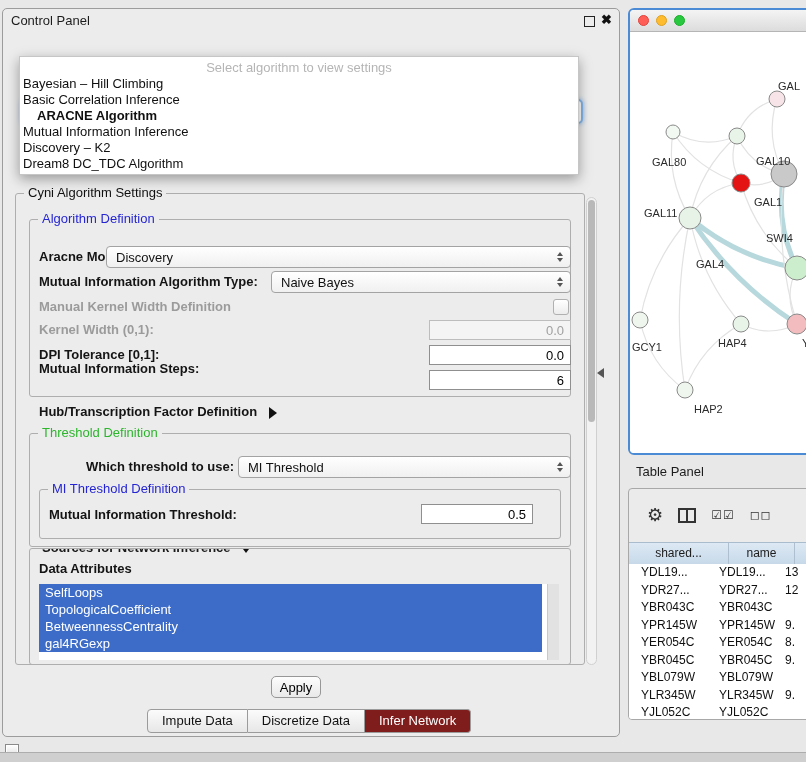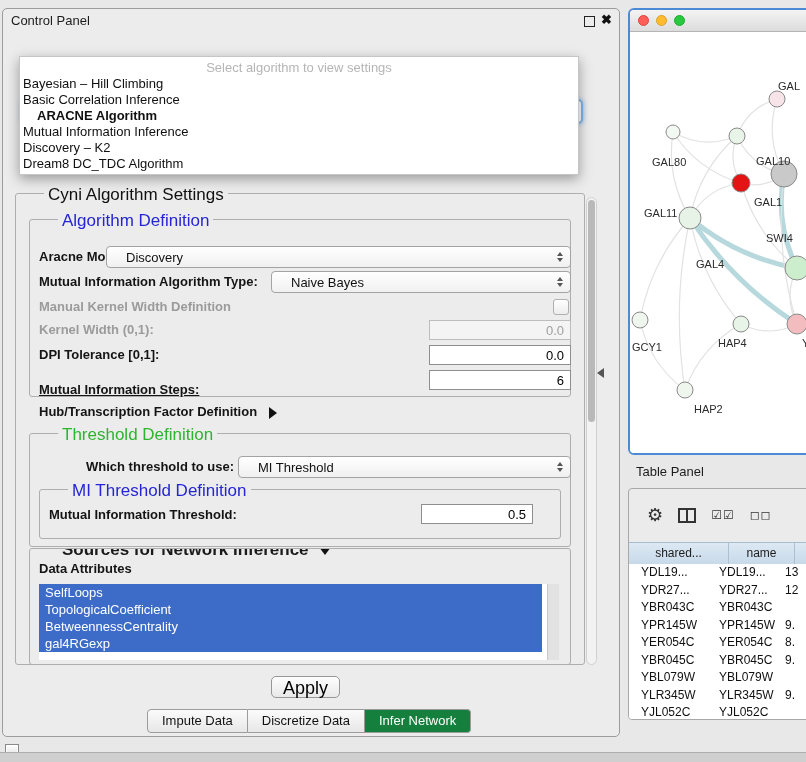--- a/index.html
+++ b/index.html
@@ -16,29 +16,29 @@
              justify-content:center;align-items:center;}
   .cp-tab{font-size:13px;padding:4px 10px;display:flex;align-items:center;cursor:default;
           border-right:1px solid #c2c2c2;}
   .cp-tab:last-child{border-right:none;}
   .cp-tab.active{background:#989898;color:#fff;border-radius:3px;border-right:1px solid #989898;}
   .net-icon{width:12px;height:12px;position:relative;display:inline-block;margin-right:5px;}
   .net-icon::before{content:"";position:absolute;left:1px;top:1px;width:4px;height:4px;
           border-radius:50%;background:#3da53d;box-shadow:6px 2px 0 #7ec97e,2px 6px 0 #55b555;}
   
   .fs{position:absolute;border:1px solid #aeaeae;border-radius:3px;}
-  .fs-legend{position:absolute;top:-9px;left:8px;background:#ececec;padding:0 4px;font-size:17px;margin-left:20px;}
+  .fs-legend{position:absolute;top:-9px;left:8px;background:#ececec;padding:0 4px;font-size:13px;}
   .legend-blue{color:#2525d4;}
   .legend-green{color:#2db52d;}
   .legend-bold{font-weight:bold;color:#1a1a1a;}
   .lbl{position:absolute;font-size:13px;font-weight:bold;color:#141414;white-space:nowrap;}
   .lbl.dim{color:#9b9b9b;}
   .combo{position:absolute;height:22px;background:linear-gradient(#ffffff,#f0f0f0);
          border:1px solid #a3a3a3;border-radius:4px;font-size:13px;box-sizing:border-box;
-         display:flex;align-items:center;padding:0 22px 0 19px;}
+         display:flex;align-items:center;padding:0 22px 0 9px;}
   .combo-arrows{position:absolute;right:7px;top:50%;transform:translateY(-50%);
          display:flex;flex-direction:column;gap:2px;}
   .combo-arrows i{display:block;width:0;height:0;border-left:3.5px solid transparent;
          border-right:3.5px solid transparent;}
   .combo-arrows .up{border-bottom:4px solid #555;}
   .combo-arrows .dn{border-top:4px solid #555;}
   .field{position:absolute;height:20px;box-sizing:border-box;border:1px solid #8f8f8f;
          background:#fff;font-family:"Liberation Sans",sans-serif;font-size:13px;
          text-align:right;padding:0 6px;}
   .field.dim{background:#f4f4f4;color:#a0a0a0;border-color:#bdbdbd;}
@@ -53,29 +53,29 @@
   .attr-list{position:absolute;left:36px;top:575px;width:520px;height:76px;background:#fff;
          overflow:hidden;}
   .attr-item{height:17px;line-height:17px;background:#3c6cc8;color:#fff;font-size:13px;
          padding-left:6px;width:503px;box-sizing:border-box;}
   .attr-scroll{position:absolute;right:0;top:0;width:11px;height:100%;background:#e2e2e2;
          border-left:1px solid #c9c9c9;}
   .cp-scrollbar{position:absolute;left:583px;top:188px;width:11px;height:468px;background:#f2f2f2;
          border:1px solid #d0d0d0;border-radius:6px;box-sizing:border-box;}
   .cp-scroll-thumb{position:absolute;left:1px;top:2px;width:7px;height:222px;background:#b9b9b9;
          border-radius:4px;}
-  .apply-btn{position:absolute;left:268px;top:667px;width:69px;height:22px;
+  .apply-btn{position:absolute;left:268px;top:667px;width:50px;height:22px;
          background:linear-gradient(#fdfdfd,#e9e9e9);border:1px solid #979797;border-radius:5px;
-         font-family:"Liberation Sans",sans-serif;font-size:18px;text-align:center;}
+         font-family:"Liberation Sans",sans-serif;font-size:13px;text-align:center;}
   .bottom-tabbar{position:absolute;left:144px;top:700px;display:flex;}
   .seg{height:22px;line-height:22px;padding:0 14px;font-size:13px;
          background:linear-gradient(#fbfbfb,#e7e7e7);border:1px solid #9b9b9b;border-left:none;}
   .seg:first-child{border-left:1px solid #9b9b9b;border-radius:4px 0 0 4px;}
   .seg:last-child{border-radius:0 4px 4px 0;}
-  .seg.active{background:#15803d;color:#fff;}
+  .seg.active{background:#7f1d1d;color:#fff;}
   
   .hidden-combo{position:absolute;left:18px;top:90px;width:562px;height:25px;background:#fff;
          border:2px solid #85b6ea;border-radius:5px;box-shadow:0 0 5px #85b6ea;z-index:2;
          box-sizing:border-box;}
   .dd{position:absolute;left:16px;top:47px;width:560px;height:119px;background:#fff;
       border:1px solid #c6c6c6;box-shadow:0 4px 12px rgba(0,0,0,.35);z-index:30;padding-top:2px;
       box-sizing:border-box;}
   .dd-placeholder{text-align:center;color:#b5b5b5;font-size:13px;height:17px;line-height:17px;}
   .dd-item{font-size:13px;height:16px;line-height:16px;padding-left:3px;color:#101010;}
   .dd-item.selected{font-weight:bold;padding-left:17px;}
@@ -155,21 +155,21 @@
           <i class="up"></i>
           <i class="dn"></i>
         </span>
     </div>
     <span class="lbl dim" style="left:36px;top:290px;">Manual Kernel Width Definition</span>
     <span class="checkbox" style="left:550px;top:290px;"></span>
     <span class="lbl dim" style="left:36px;top:313px;">Kernel Width (0,1):</span>
     <input class="field dim" style="left: 426px; top: 311px; width: 142px;" readonly="" value="0.0">
     <span class="lbl" style="left:36px;top:338px;">DPI Tolerance [0,1]:</span>
     <input class="field" style="left: 426px; top: 336px; width: 142px;" readonly="" value="0.0">
-    <span class="lbl" style="left:36px;top:373px;text-decoration:underline;">Mutual Information Steps:</span>
+    <span class="lbl" style="left:36px;top:352px;">Mutual Information Steps:</span>
     <input class="field" style="left: 426px; top: 361px; width: 142px;" readonly="" value="6">
 
     <span class="lbl" style="left:36px;top:395px;">
       <span>Hub/Transcription Factor Definition</span>
       <span class="tri-right"></span>
     </span>
 
     <div class="fs" style="left:26px;top:424px;width:540px;height:112px;">
       <span class="fs-legend legend-green">Threshold Definition</span>
     </div>

